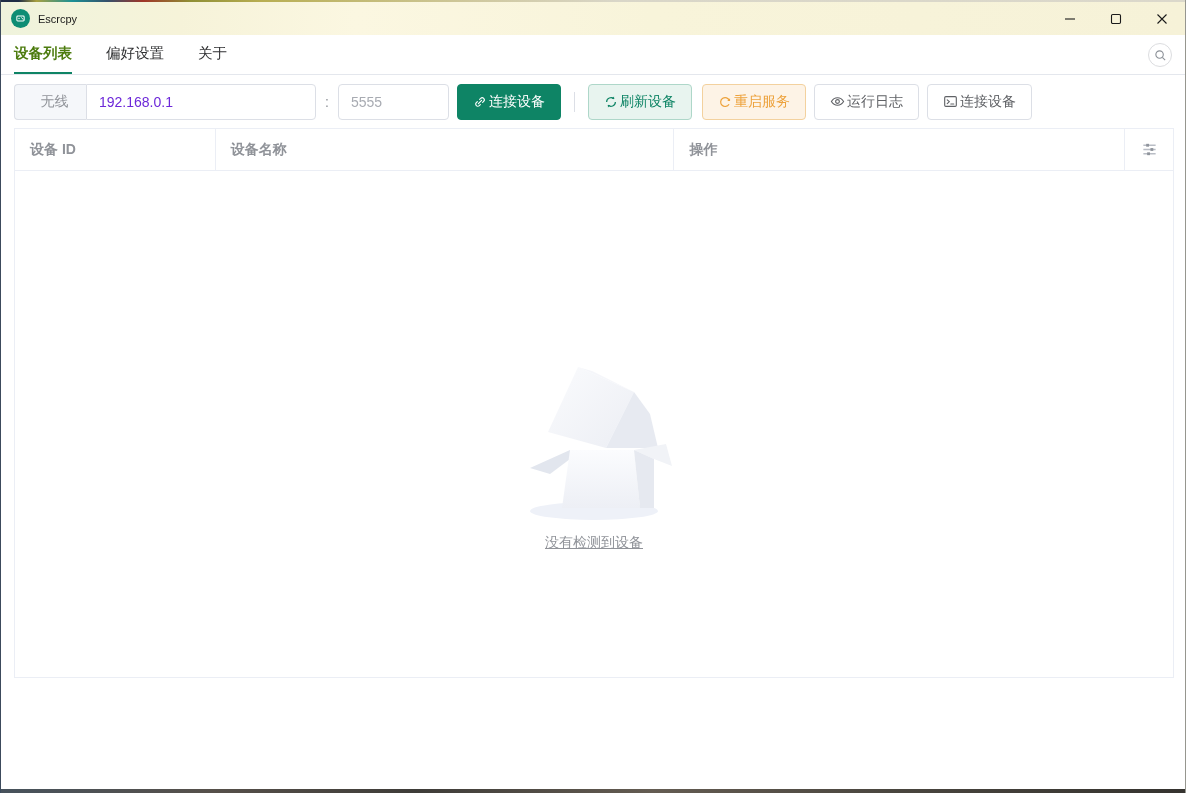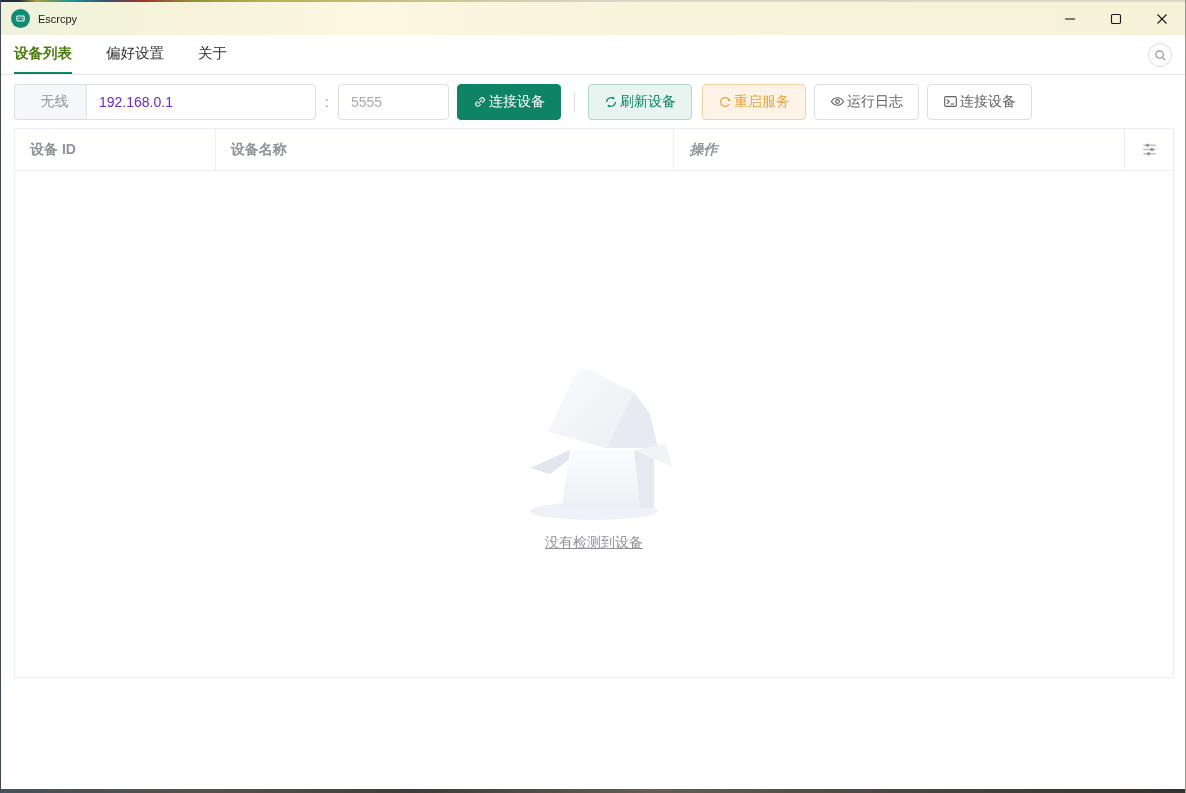--- a/index.html
+++ b/index.html
@@ -52,21 +52,21 @@
   .btn-warning-plain { background:#fdf3e6; border-color:#f3d19e; color:#eda23c; margin-left:10px; }
   .btn-default { margin-left:8px; }
   .v-divider { width:1px; height:20px; background:#dcdfe6; margin:0 13px; }
 
   
   .device-table { position:relative; margin:0 13px; width:1160px; height:550px;
     border:1px solid #ebeef5; background:#fff; }
   .thead { display:flex; height:42px; border-bottom:1px solid #ebeef5; }
   .th { display:flex; align-items:center; padding-left:15px; font-size:14px; font-weight:bold;
     color:#909399; border-right:1px solid #ebeef5; }
-  .th.c1 { width:201px; } .th.c2 { width:459px; } .th.c3 { width:451px;font-style:italic; }
+  .th.c1 { width:201px; } .th.c2 { width:459px; } .th.c3 { width:451px; }
   .th.c4 { width:48px; border-right:none; justify-content:center; padding-left:0; }
   .tbody { position:relative; height:604px; display:flex; flex-direction:column;
     align-items:center; justify-content:center; }
   .empty-wrap { display:flex; flex-direction:column; align-items:center; margin-top:-40px; }
   .empty-text { margin-top:12px; font-size:14px; color:#909399;text-decoration:underline; }
 </style>
 </head>
 <body>
 
 <div class="window">

